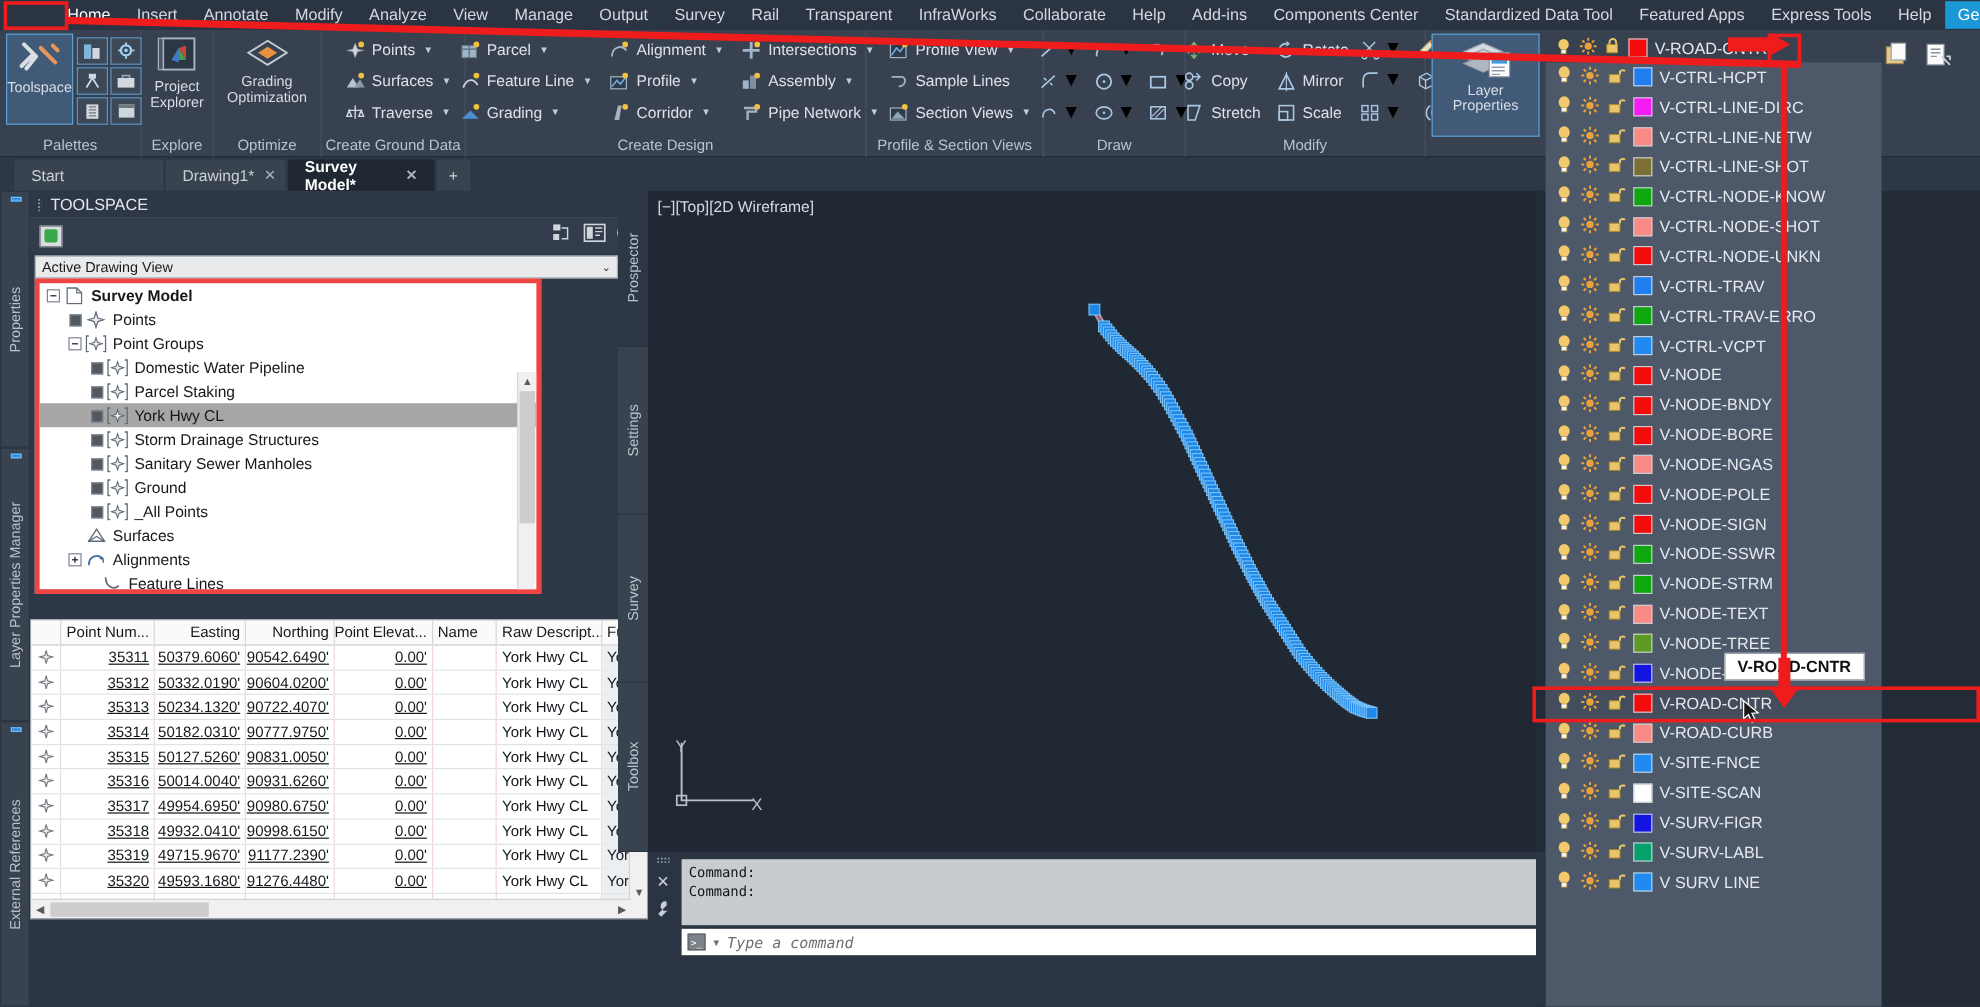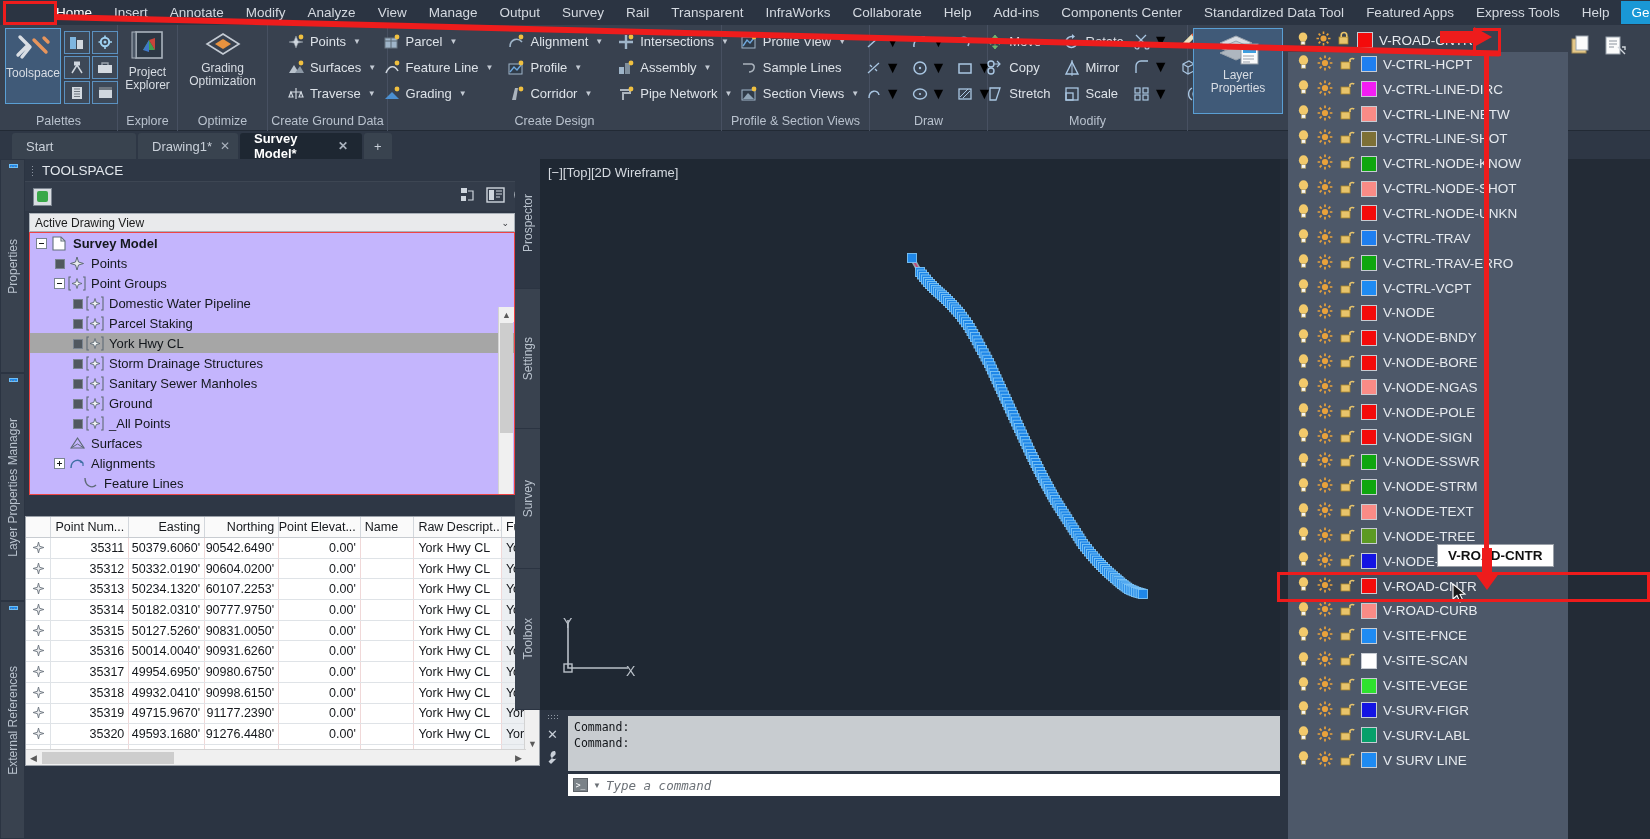--- a/index.html
+++ b/index.html
@@ -153,22 +153,22 @@
 
   .ts-dropdown {
     position: absolute; left: 4px; top: 54px; width: 486px; height: 19px;
     background: #e9eaec; border: 1px solid #a9b0b8;
     display: flex; align-items: center; padding: 0 5px;
     font-size: 12px; color: #1b1b1b;
   }
   .ts-dropdown .arrow { margin-left: auto; font-size: 9px; color: #35383c; }
 
   .ts-tree {
-    position: absolute; left: 4px; top: 73px; width: 486px; height: 263px;
-    background: #c4b5fd; border: 1px solid #ef4444;
+    position: absolute; left: 4px; top: 73px; width: 422px; height: 263px;
+    background: #ffffff; border: 4px solid #ef4444;
     overflow: hidden;
     font-size: 13px; color: #14181d;
   }
   .tnode {
     display: flex; align-items: center; height: 20px; padding-left: 4px;
     white-space: nowrap;
   }
   .tnode.sel { background: #a6a6a6; }
   .tnode.root { font-weight: bold; }
   .tog {
@@ -206,21 +206,21 @@
   }
   .pt-head .th {
     border-right: 1px solid #d3d7dc; padding: 2px 4px; white-space: nowrap;
     overflow: hidden; display:flex; align-items:center;
   }
   .pt-row { display: flex; height: 20.7px; border-bottom: 1px solid #dfe3e7; align-items: center;}
   .pt-row .td {
     border-right: 1px solid #f0d8d8; padding: 0 4px; white-space: nowrap;
     overflow: hidden; height: 100%; display:flex; align-items:center;
   }
-  .td.num { justify-content: flex-end; }
+  .td.num { justify-content: flex-end; text-decoration: underline; }
   .td.icon { justify-content: center; border-right: 1px solid #dfe3e7;}
   .td.full { background: #eceff2; }
   .pt-hscroll {
     position: absolute; left: 0; bottom: 0; width: 500px; height: 16px;
     background: #f0f0f0; border-top: 1px solid #d3d3d3; display:flex; align-items:center;
   }
   .pt-hscroll .hthumb { position:absolute; left:16px; top:2px; width:132px; height:12px; background:#cdcdcd;}
   .pt-vscroll {
     position: absolute; right: 0; top: 0; width: 15px; height: 250px; background: #f0f0f0;
     border-left: 1px solid #d3d3d3;
@@ -1042,21 +1042,21 @@
           <div class="td full" style="width: 38px;">York</div>
         </div>
         <div class="pt-row">
           <div class="td icon" style="width: 26px;">
             <svg width="15" height="14" viewBox="0 0 15 14">
               <path d="M7.5 1 L8.6 5.3 L12.9 6.5 L8.6 7.7 L7.5 12 L6.4 7.7 L2.1 6.5 L6.4 5.3 Z" fill="#ecedef" stroke="#6a737d" stroke-width=".9"></path>
             </svg>
           </div>
           <div class="td num" style="width: 80px;">35313</div>
           <div class="td num" style="width: 78px;">50234.1320'</div>
-          <div class="td num" style="width: 76px;">60107.2253'</div>
+          <div class="td num" style="width: 76px;">90722.4070'</div>
           <div class="td num" style="width: 84px;">0.00'</div>
           <div class="td" style="width: 55px;"></div>
           <div class="td" style="width: 90px;">York Hwy CL</div>
           <div class="td full" style="width: 38px;">York</div>
         </div>
         <div class="pt-row">
           <div class="td icon" style="width: 26px;">
             <svg width="15" height="14" viewBox="0 0 15 14">
               <path d="M7.5 1 L8.6 5.3 L12.9 6.5 L8.6 7.7 L7.5 12 L6.4 7.7 L2.1 6.5 L6.4 5.3 Z" fill="#ecedef" stroke="#6a737d" stroke-width=".9"></path>
             </svg>
@@ -1795,36 +1795,20 @@
             <rect x="5.3" y="10.6" width="4.4" height="3.6" fill="#f7f7f7" stroke="#b9a05a" stroke-width=".7"></rect>
           </svg></span>
         <span class="sun"><svg width="16" height="16" viewBox="0 0 16 16">
             <circle cx="8" cy="8" r="3.1" fill="#e8a13b"></circle>
             <path d="M8 0.6v2.6M8 12.8v2.6M0.6 8h2.6M12.8 8h2.6M2.7 2.7l1.9 1.9M11.4 11.4l1.9 1.9M13.3 2.7l-1.9 1.9M4.6 11.4l-1.9 1.9" stroke="#e8a13b" stroke-width="1.7"></path>
           </svg></span>
         <span class="lock"><svg width="16" height="16" viewBox="0 0 16 16">
             <rect x="2" y="7" width="9" height="7" fill="#e8c46b" stroke="#a8862c" stroke-width=".8"></rect>
             <path d="M11 7V4.6a2.9 2.9 0 0 1 4.2 -0.4" fill="none" stroke="#e8c46b" stroke-width="1.7"></path>
           </svg></span>
-        <span class="swatch" style="background:#2ee22e"></span>
-        <span>V-SITE-VEGE</span>
-      </div>
-      <div class="lrow">
-        <span class="bulb"><svg width="15" height="17" viewBox="0 0 15 17">
-            <ellipse cx="7.5" cy="6.2" rx="4.6" ry="4.9" fill="#f2c96b"></ellipse>
-            <rect x="5.3" y="10.6" width="4.4" height="3.6" fill="#f7f7f7" stroke="#b9a05a" stroke-width=".7"></rect>
-          </svg></span>
-        <span class="sun"><svg width="16" height="16" viewBox="0 0 16 16">
-            <circle cx="8" cy="8" r="3.1" fill="#e8a13b"></circle>
-            <path d="M8 0.6v2.6M8 12.8v2.6M0.6 8h2.6M12.8 8h2.6M2.7 2.7l1.9 1.9M11.4 11.4l1.9 1.9M13.3 2.7l-1.9 1.9M4.6 11.4l-1.9 1.9" stroke="#e8a13b" stroke-width="1.7"></path>
-          </svg></span>
-        <span class="lock"><svg width="16" height="16" viewBox="0 0 16 16">
-            <rect x="2" y="7" width="9" height="7" fill="#e8c46b" stroke="#a8862c" stroke-width=".8"></rect>
-            <path d="M11 7V4.6a2.9 2.9 0 0 1 4.2 -0.4" fill="none" stroke="#e8c46b" stroke-width="1.7"></path>
-          </svg></span>
         <span class="swatch" style="background:#1414e2"></span>
         <span>V-SURV-FIGR</span>
       </div>
       <div class="lrow">
         <span class="bulb"><svg width="15" height="17" viewBox="0 0 15 17">
             <ellipse cx="7.5" cy="6.2" rx="4.6" ry="4.9" fill="#f2c96b"></ellipse>
             <rect x="5.3" y="10.6" width="4.4" height="3.6" fill="#f7f7f7" stroke="#b9a05a" stroke-width=".7"></rect>
           </svg></span>
         <span class="sun"><svg width="16" height="16" viewBox="0 0 16 16">
             <circle cx="8" cy="8" r="3.1" fill="#e8a13b"></circle>

